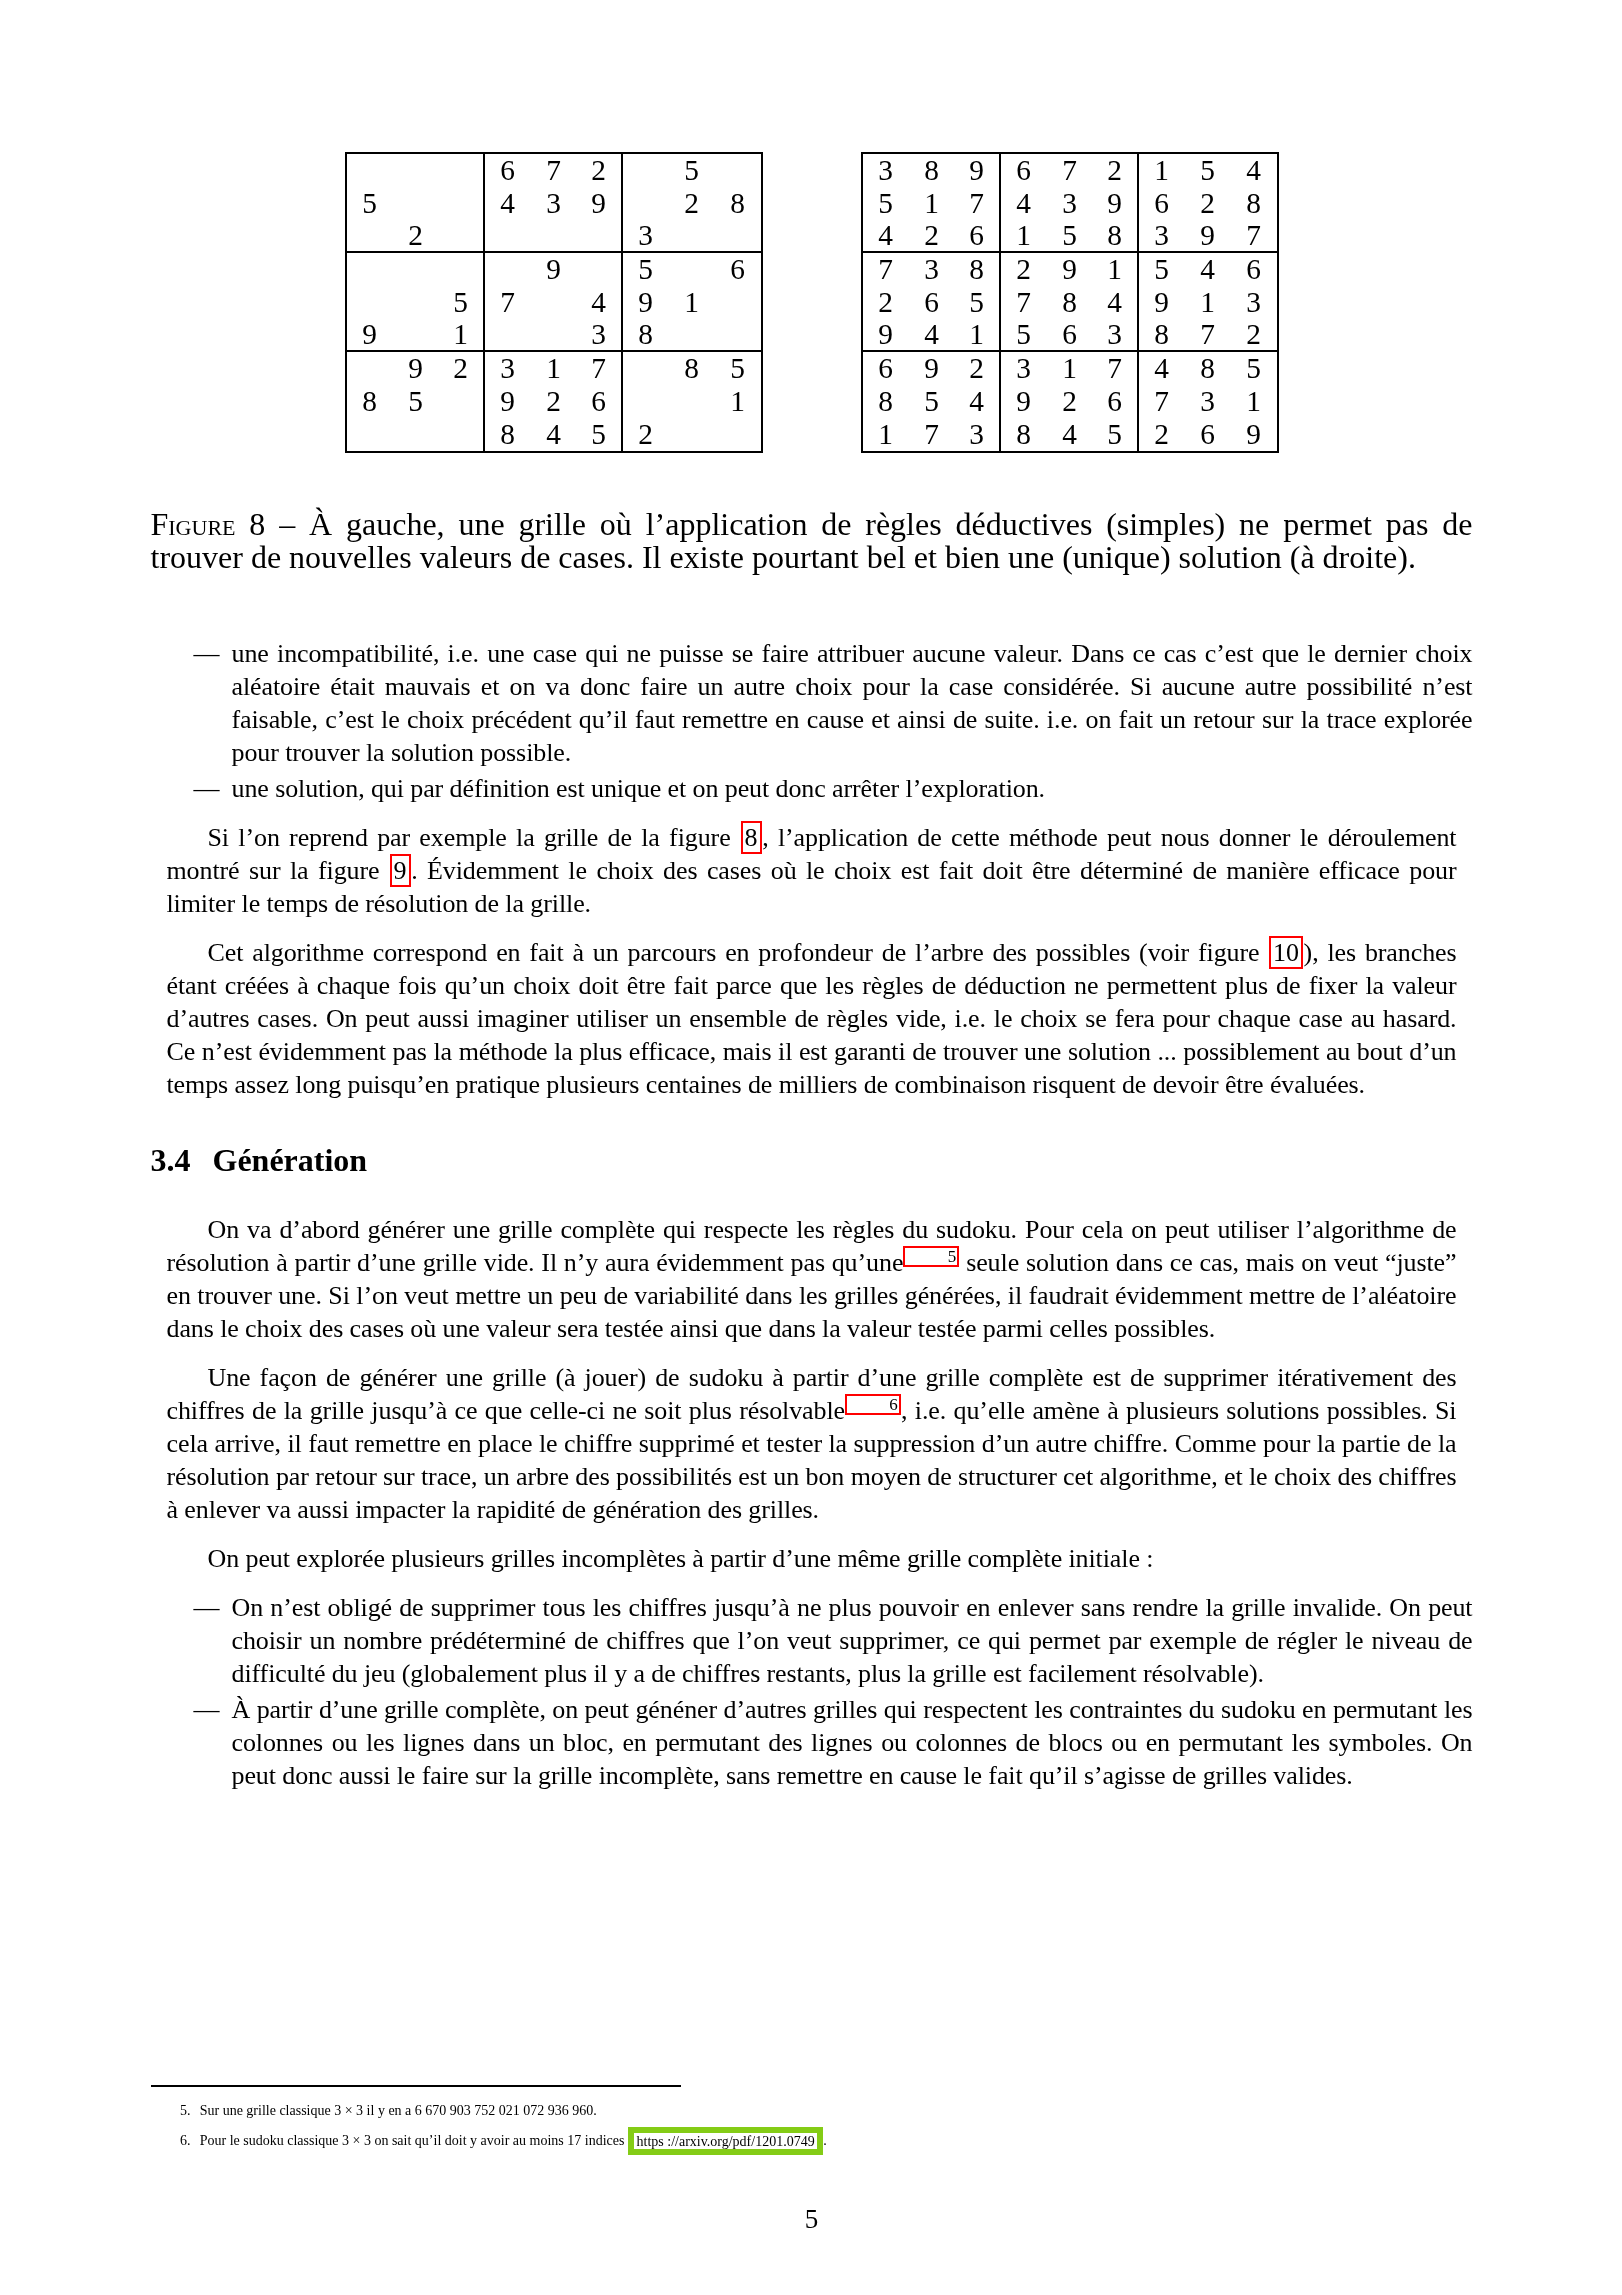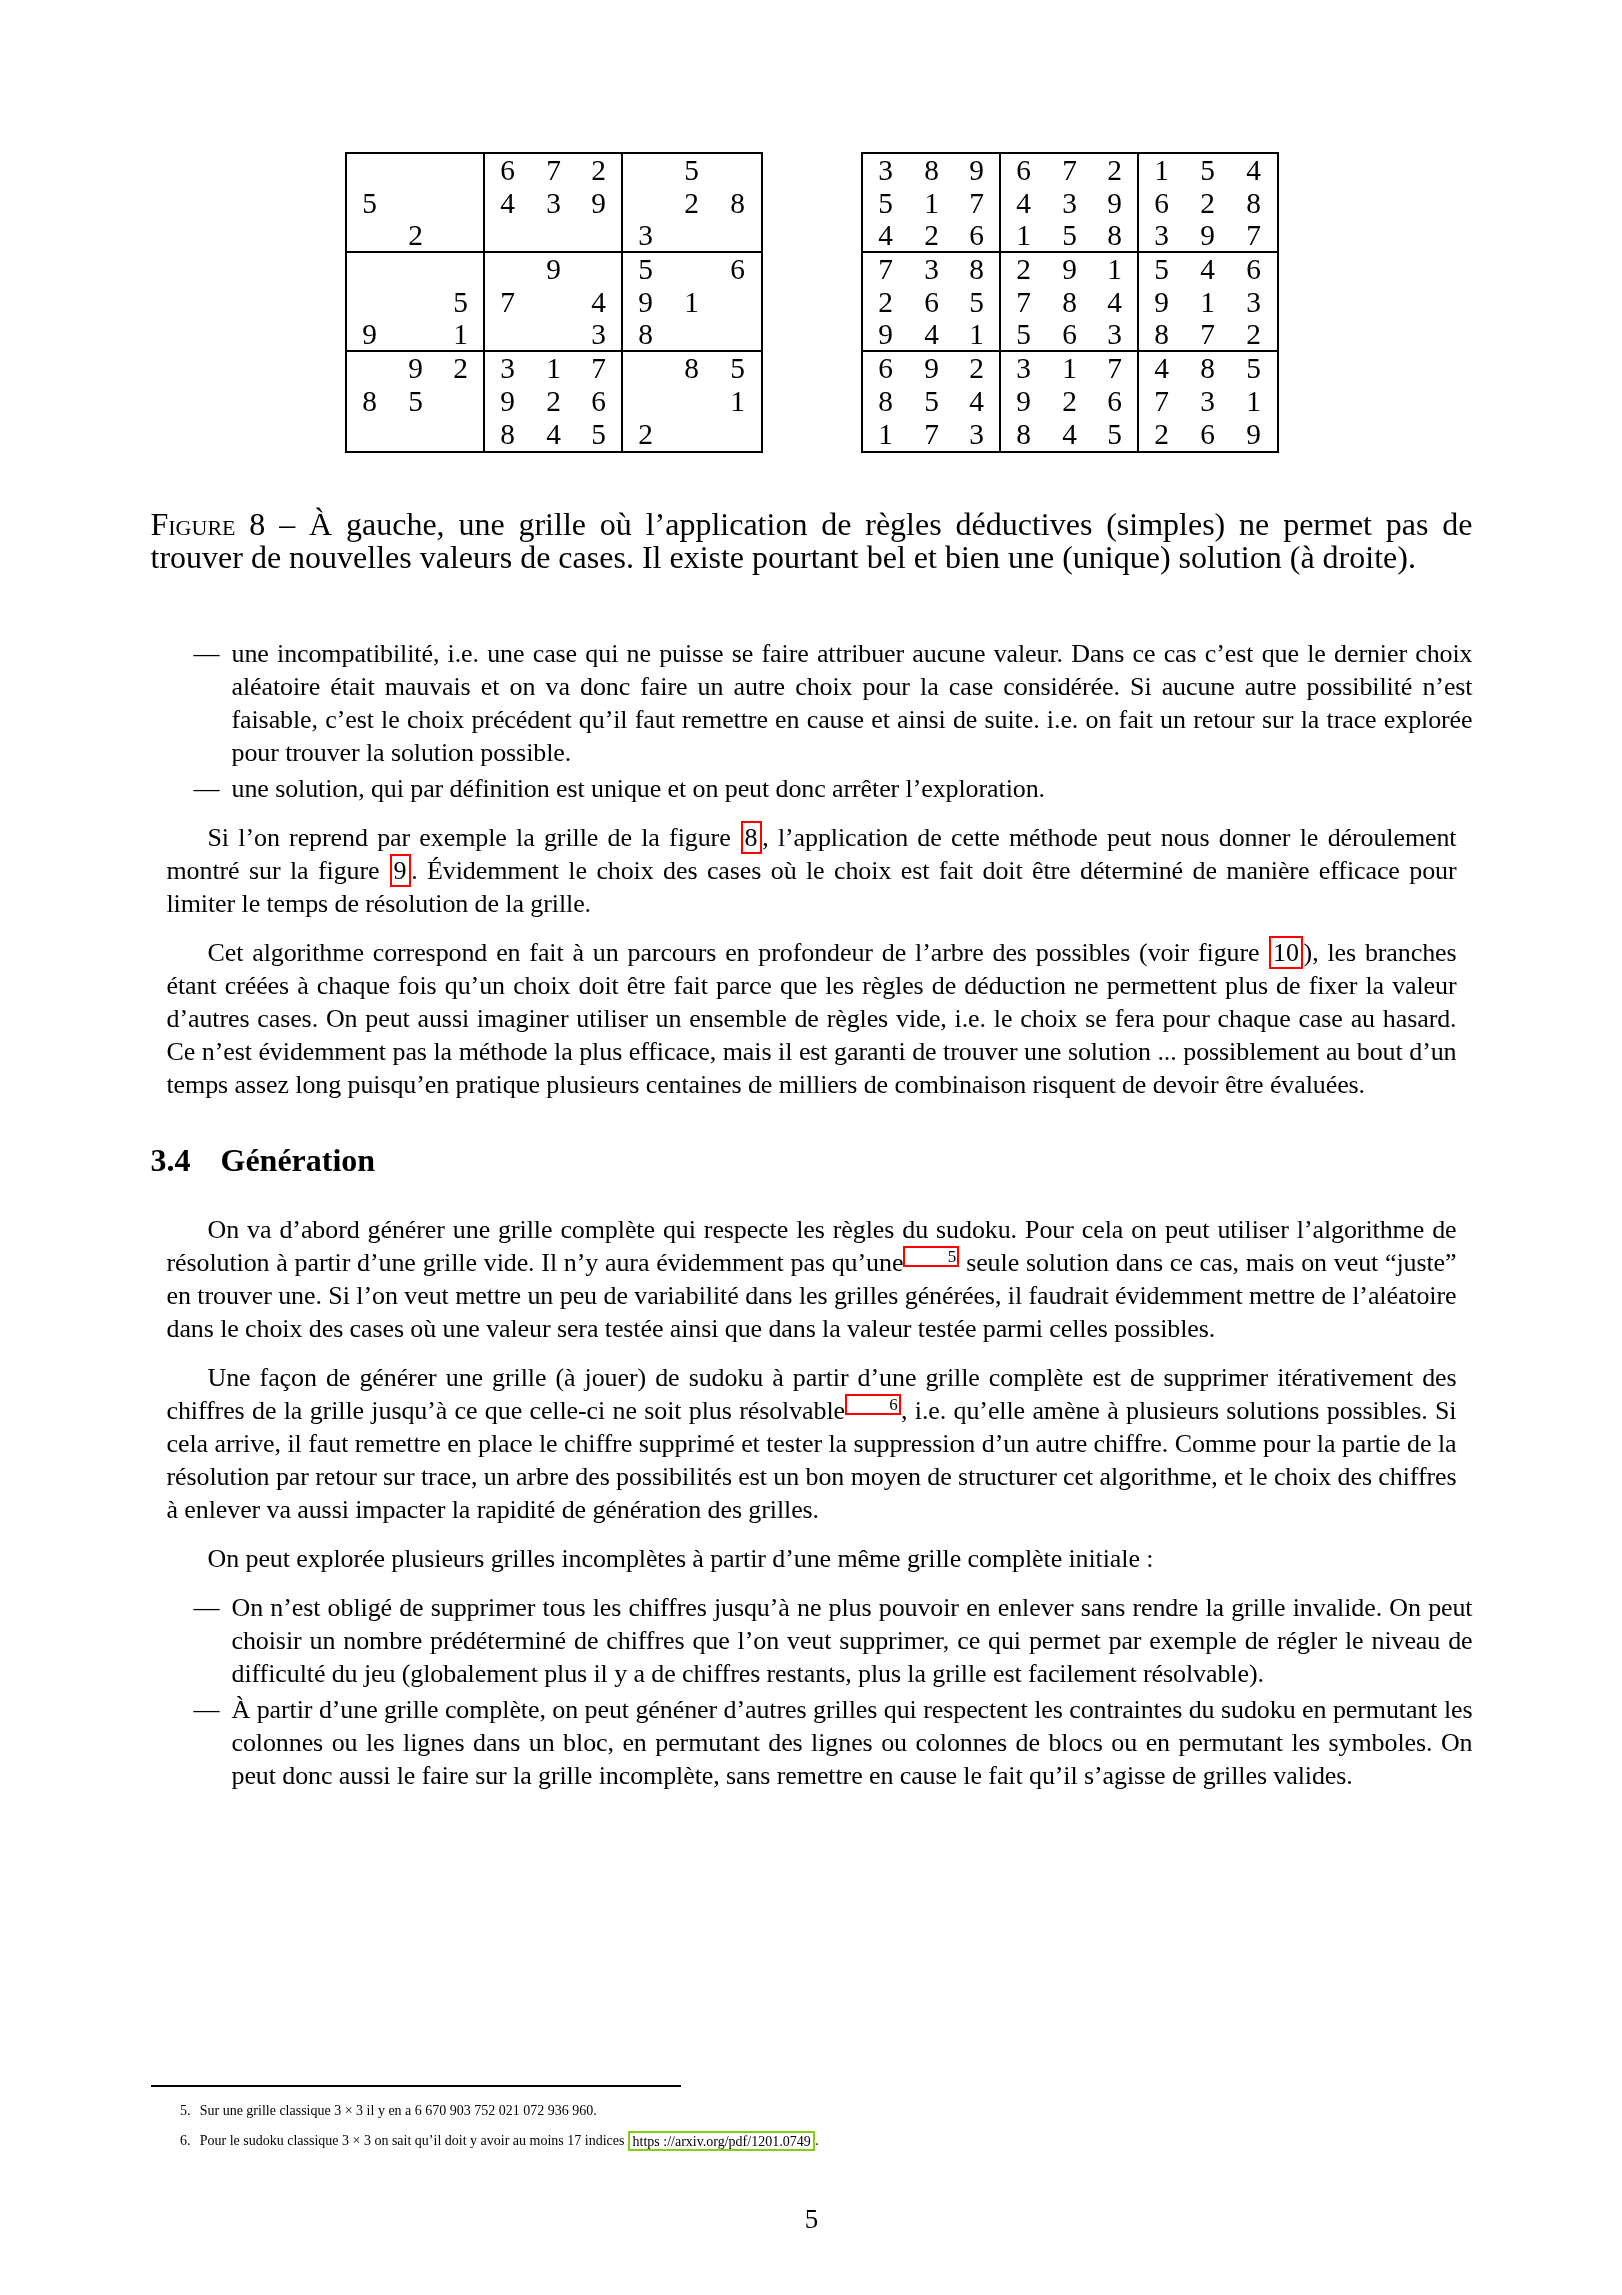--- a/index.html
+++ b/index.html
@@ -53,38 +53,38 @@
   ul.dashlist { list-style:none; margin:2.6px 0 2.6px 0; padding:0; }
   .dashlist li { position:relative; padding-left:81px; margin:2.6px 0; }
   .dashlist .dash { position:absolute; left:43px; top:0; }
 
   .section-heading {
     margin:41px 0 34px 0;
     font-size:32px; line-height:37px;
     font-weight:bold;
     letter-spacing:0;
   }
-  .sec-num { margin-right:30px; }
+  .sec-num { margin-right:22px; }
 
   
   .figref {
     border:2px solid #ff0000;
     padding:0 2px;
     margin:0 0.7px;
   }
   sup.footref {
     display:inline-block;
     border:2px solid #ff0000;
     padding:0 1.3px;
     font-size:17px;
     line-height:17px;
     vertical-align:0.55em;
   }
   .urlbox {
-    border:2px solid #84cc16;
+    border:6px solid #84cc16;
     padding:0.7px 2.6px;
   }
 
   
   .footnotes {
     position:absolute;
     left:151px; top:2085px;
     width:1322px;
     font-size:14px; line-height:30px;
     text-align:justify;

